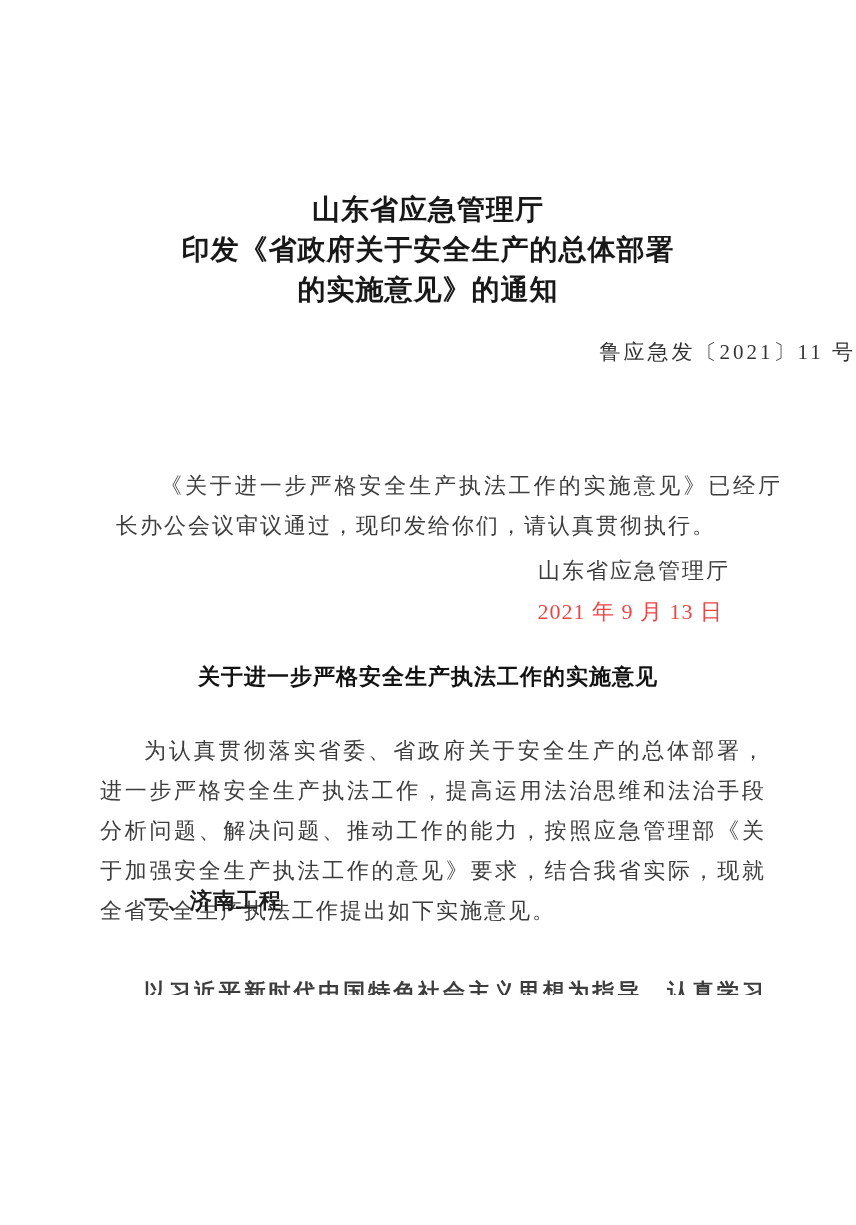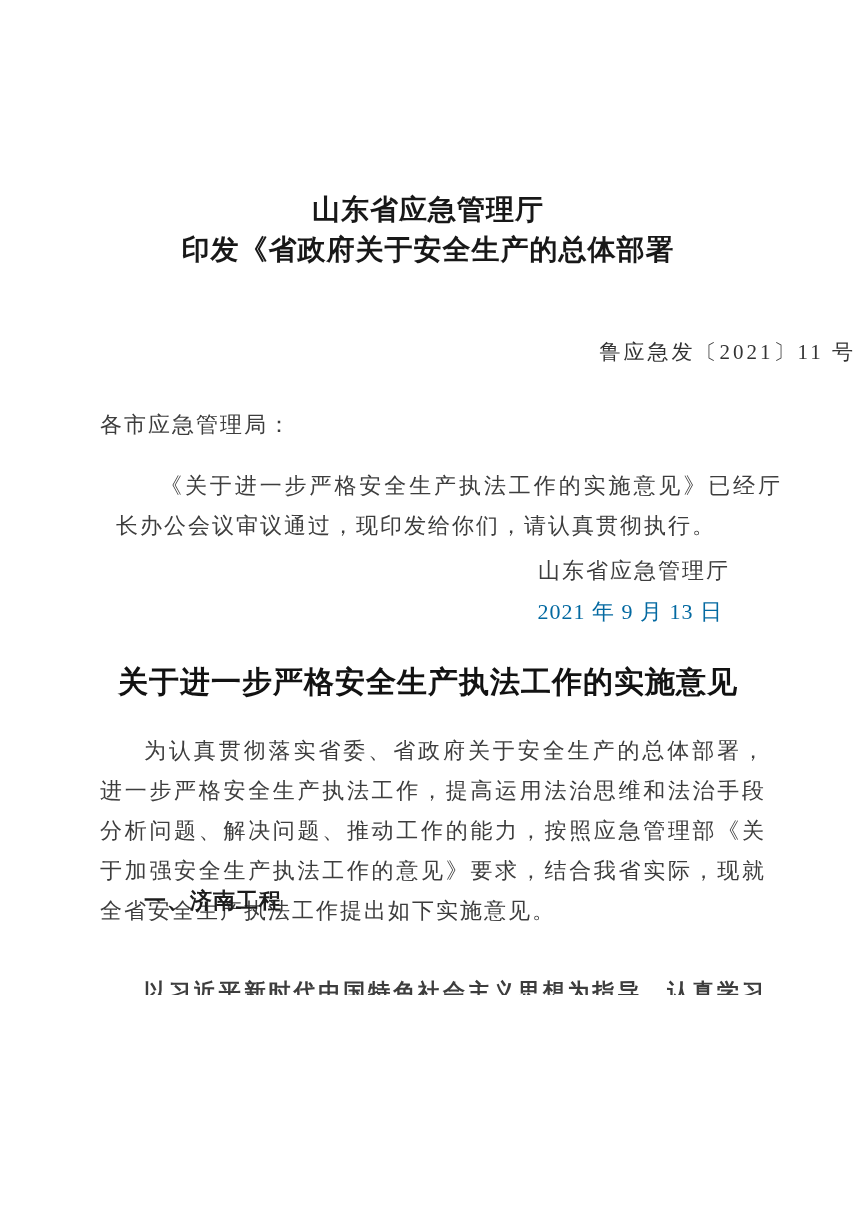--- a/index.html
+++ b/index.html
@@ -67,29 +67,29 @@
     font-size: 22px;
     letter-spacing: 2px;
     color: #3d3d3d;
   }
   .signature-date {
     position: absolute;
     top: 597px;
     right: 133px;
     font-size: 22px;
     letter-spacing: 1px;
-    color: #0369a1;
+    color: #ef4444;
   }
   .attachment-title {
     position: absolute;
     top: 662px;
     left: 0;
     right: 0;
     text-align: center;
-    font-size: 30px;
+    font-size: 22px;
     font-weight: bold;
     color: #121212;
     letter-spacing: 1px;
   }
   .intro-paragraph {
     position: absolute;
     top: 731px;
     left: 100px;
     width: 666px;
     font-size: 22px;
@@ -155,25 +155,25 @@
   }
 </style>
 </head>
 <body>
 
 <div class="page">
 
   <div class="notice-title">
     <div>山东省应急管理厅</div>
     <div>印发《省政府关于安全生产的总体部署</div>
+    <div>的实施意见》的通知</div>
   </div>
 
   <div class="doc-number">鲁应急发〔2021〕11 号</div>
 
-  <div class="salutation">各市应急管理局：</div>
 
   <p class="notice-body">《关于进一步严格安全生产执法工作的实施意见》已经厅长办公会议审议通过，现印发给你们，请认真贯彻执行。</p>
 
   <div class="signature-org">山东省应急管理厅</div>
   <div class="signature-date">2021 年 9 月 13 日</div>
 
   <div class="attachment-title">关于进一步严格安全生产执法工作的实施意见</div>
 
   <p class="intro-paragraph">为认真贯彻落实省委、省政府关于安全生产的总体部署，进一步严格安全生产执法工作，提高运用法治思维和法治手段分析问题、解决问题、推动工作的能力，按照应急管理部《关于加强安全生产执法工作的意见》要求，结合我省实际，现就全省安全生产执法工作提出如下实施意见。</p>
 

